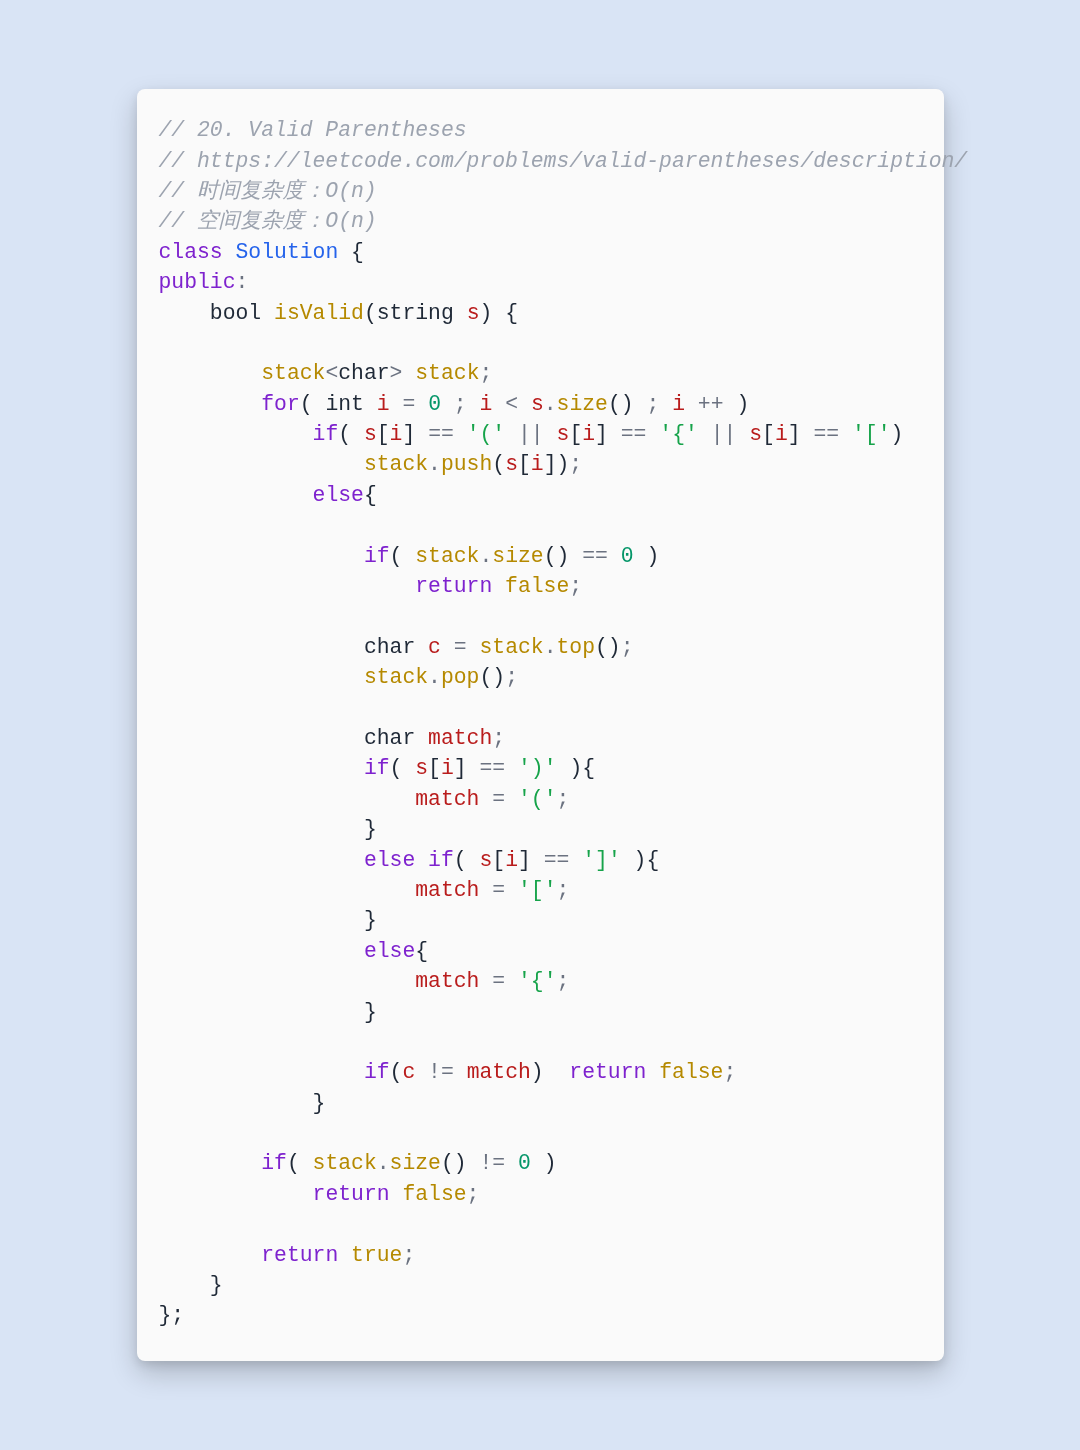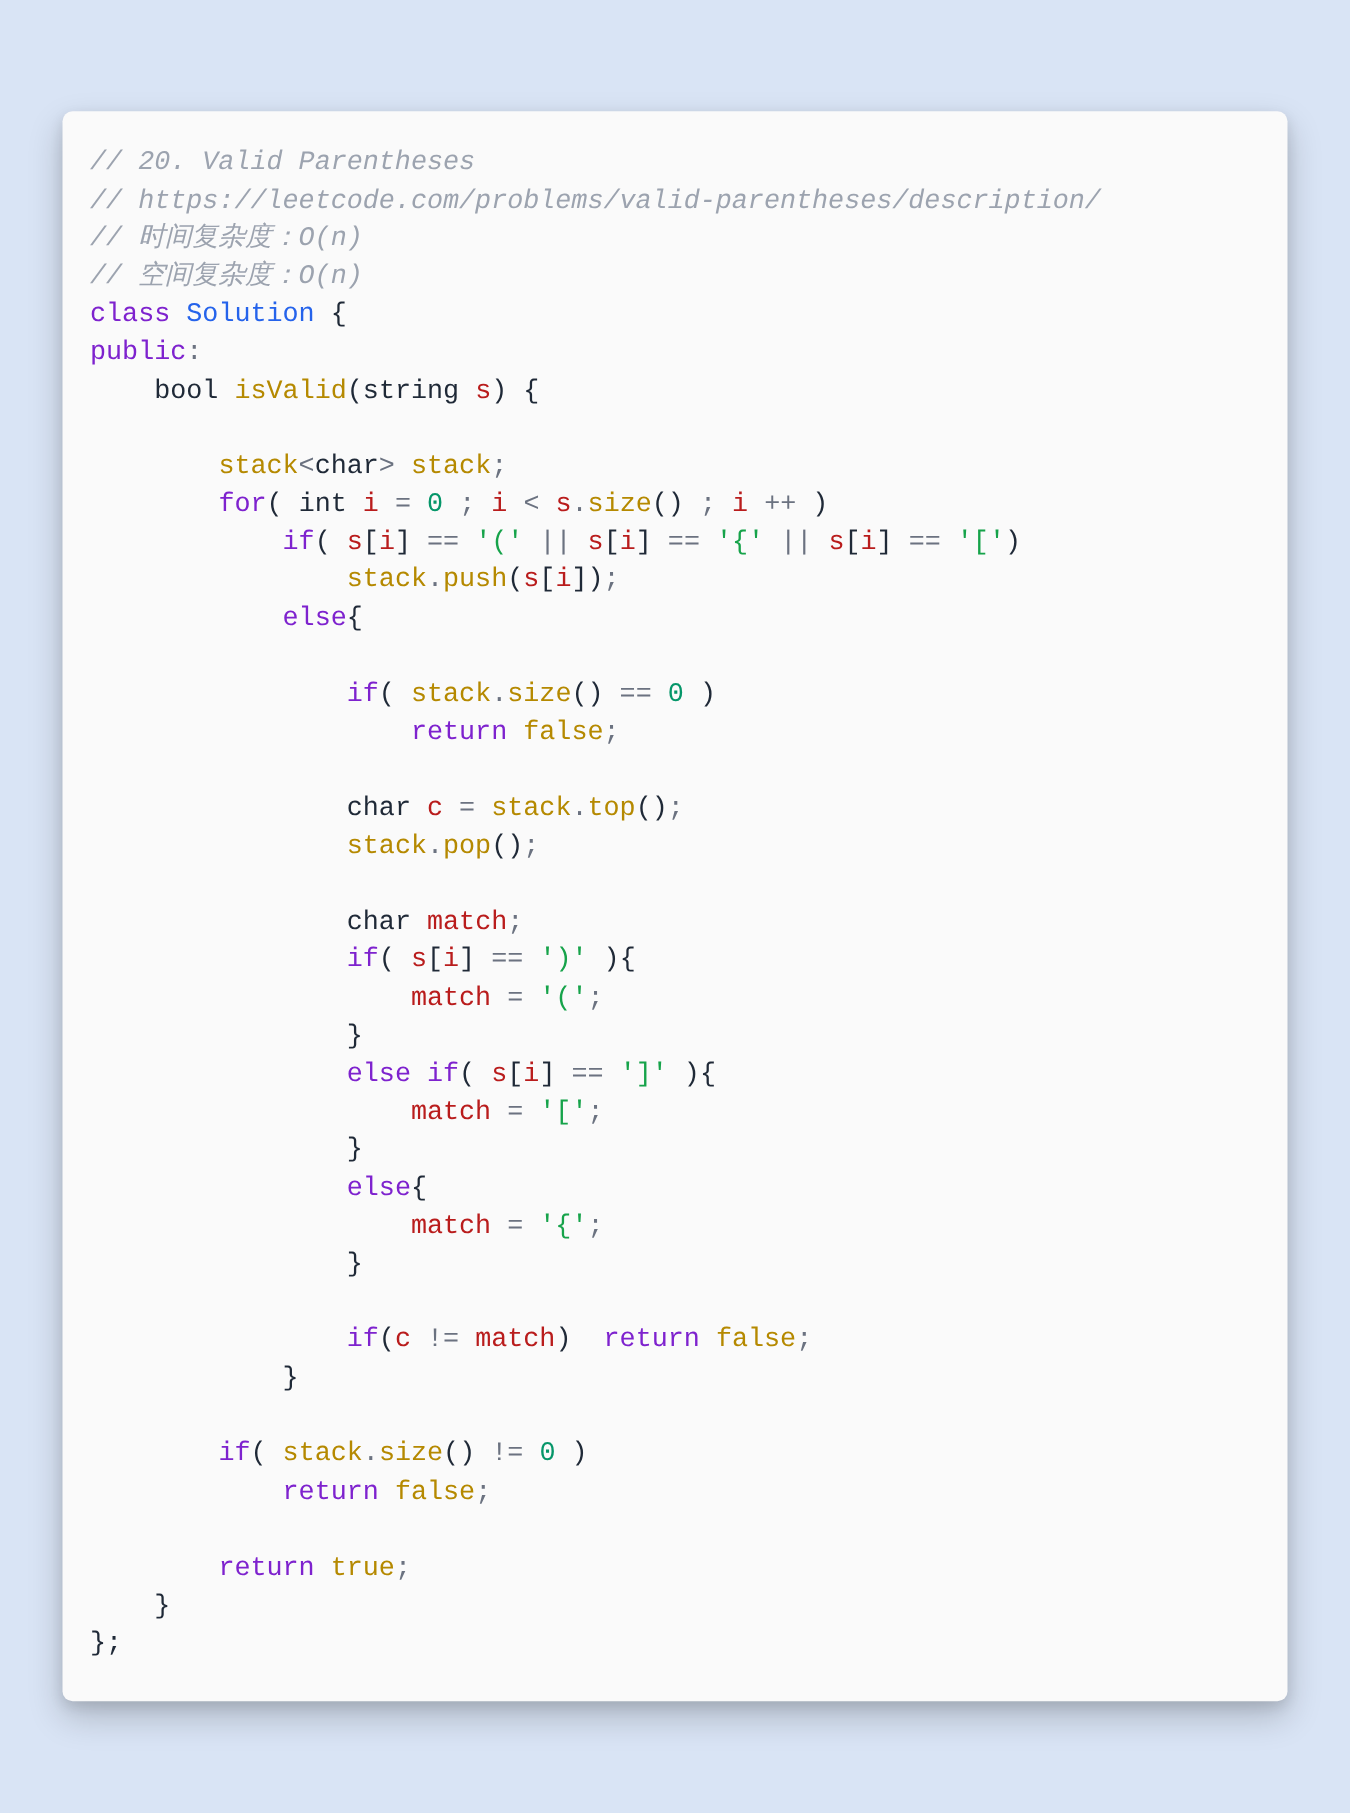--- a/index.html
+++ b/index.html
@@ -7,21 +7,21 @@
     background: #d9e4f5;
     width: 1080px;
     height: 1450px;
     display: flex;
     align-items: center;
     justify-content: center;
     font-family: "SFMono-Regular", Consolas, "Liberation Mono", Menlo, monospace;
   }
   .card {
     background: #fafafa;
-    width: 980px;
+    width: 807px;
     border-radius: 8px;
     box-shadow: 0 12px 28px rgba(0,0,0,0.20), 0 4px 10px rgba(0,0,0,0.10);
     padding: 26px 22px 30px 22px;
   }
   pre {
     font-family: inherit;
     font-size: 21.4px;
     line-height: 1.42;
     white-space: pre;
     color: #1f2328;

